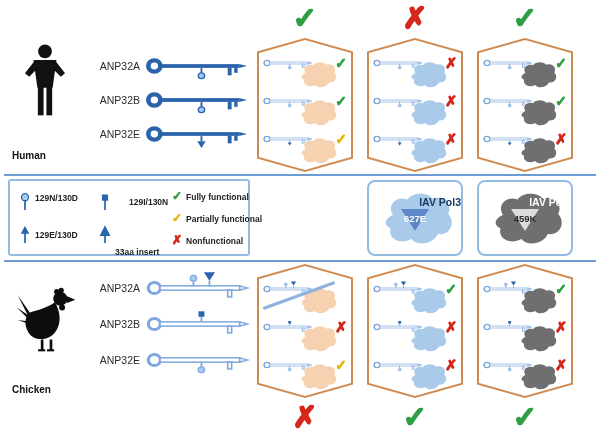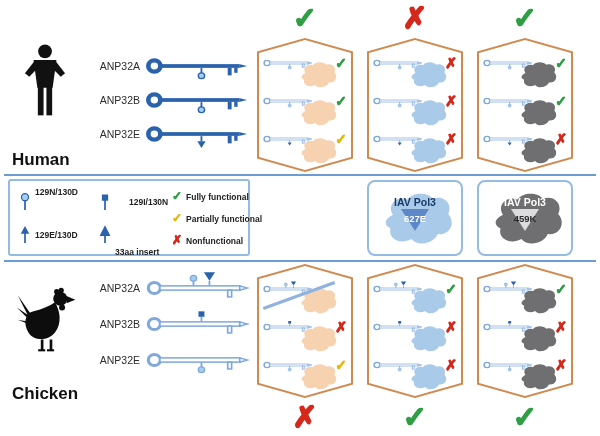--- a/index.html
+++ b/index.html
@@ -3,36 +3,36 @@
 <meta charset="utf-8">
 <style>
   *{margin:0;padding:0;box-sizing:border-box;}
   html,body{background:#fff;}
   body{font-family:"Liberation Sans",sans-serif;}
   .canvas{position:relative;width:600px;height:436px;background:#fff;overflow:hidden;}
   .abs{position:absolute;}
   .mark-big{position:absolute;width:40px;text-align:center;font-size:29px;font-weight:bold;line-height:34px;-webkit-text-stroke:1.2px currentColor;}
   .row-label{position:absolute;width:58px;text-align:right;font-size:10.5px;color:#2d2d2d;}
   .keybox{position:absolute;}
-  .section-label{position:absolute;font-size:17px;font-weight:bold;color:#111;}
+  .section-label{position:absolute;font-size:10px;font-weight:bold;color:#111;}
   .hex{position:absolute;width:96px;height:134px;background:#cf8a50;clip-path:polygon(50% 0%,100% 10%,100% 90%,50% 100%,0% 90%,0% 10%);}
   .hex-in{position:absolute;left:2px;top:2px;right:2px;bottom:2px;background:#fff;clip-path:polygon(50% 0%,100% 10%,100% 90%,50% 100%,0% 90%,0% 10%);}
   .cell{position:absolute;left:0;width:92px;height:38px;}
   .cellkey{position:absolute;left:4px;top:2px;width:50px;height:16px;}
   .cellblob{position:absolute;left:38px;top:7px;width:42px;height:29px;}
   .cellmark{position:absolute;left:72px;top:2px;width:20px;text-align:center;font-size:14px;font-weight:bold;-webkit-text-stroke:0.6px currentColor;}
   .slash{position:absolute;left:2px;top:15px;width:76px;height:3px;background:#8fb3de;transform:rotate(-20deg);}
   .band-line{position:absolute;height:2px;background:#6d9bd3;}
   .legend-box{position:absolute;border:2px solid #93bbe4;border-radius:3px;background:#fff;}
   .lg-icon{position:absolute;width:14px;height:23px;}
   .lg-label{position:absolute;font-size:8.5px;color:#222;font-weight:bold;white-space:nowrap;}
   .lg-mark{position:absolute;font-size:12px;font-weight:bold;width:14px;text-align:center;-webkit-text-stroke:0.5px currentColor;}
   .polbox{position:absolute;width:96px;height:76px;border:2px solid #93bbe4;border-radius:8px;background:#fff;}
   .polblob{position:absolute;left:8px;top:7px;width:80px;height:58px;}
-  .pol-name{position:absolute;left:0;width:100%;text-align:center;font-size:10.5px;font-weight:bold;}
+  .pol-name{position:absolute;left:0;width:100%;text-align:right;font-size:10.5px;font-weight:bold;}
   .pol-tri{position:absolute;left:50%;margin-left:-14px;top:27px;width:0;height:0;border-left:14px solid transparent;border-right:14px solid transparent;border-top:22px solid #ccc;}
   .pol-sub{position:absolute;left:0;top:31px;width:100%;text-align:center;font-size:9.5px;font-weight:bold;}
 </style>
 </head>
 <body>
 
 <div class="canvas">
 
   <div class="mark-big" style="left: 285px; top: 1px; color: rgb(47, 158, 68);">✓</div>
   <div class="mark-big" style="left: 395px; top: 1px; color: rgb(213, 40, 27);">✗</div>
@@ -265,21 +265,21 @@
   <div class="band-line" style="left:4px;top:174px;width:592px"></div>
   <div class="band-line" style="left:4px;top:260px;width:592px"></div>
 
   <div class="legend-box" style="left:8px;top:179px;width:242px;height:77px">
     <div class="lg-icon" style="left:8px;top:9px">
         <svg viewBox="0 0 18 26" style="width: 100%; height: 100%; display: block;">
           <line x1="9" y1="24" x2="9" y2="11" stroke="#2a62ac" stroke-width="2.2"></line>
           <circle cx="9" cy="7.5" r="4.5" fill="#a9cdef" stroke="#2a62ac" stroke-width="1.6"></circle>
         </svg>
       </div>
-    <div class="lg-label" style="left:25px;top:6px">129N/130D</div>
+    <div class="lg-label" style="left:25px;top:12px">129N/130D</div>
     <div class="lg-icon" style="left:8px;top:42px">
         <svg viewBox="0 0 18 26" style="width: 100%; height: 100%; display: block;">
           <line x1="9" y1="24" x2="9" y2="11" stroke="#2a62ac" stroke-width="2.2"></line>
           <polygon points="9,2 14.5,12 3.5,12" fill="#2a62ac"></polygon>
         </svg>
       </div>
     <div class="lg-label" style="left:25px;top:49px">129E/130D</div>
     <div class="lg-icon" style="left:88px;top:9px">
         <svg viewBox="0 0 18 26" style="width: 100%; height: 100%; display: block;">
           <line x1="9" y1="24" x2="9" y2="11" stroke="#2a62ac" stroke-width="2.2"></line>

